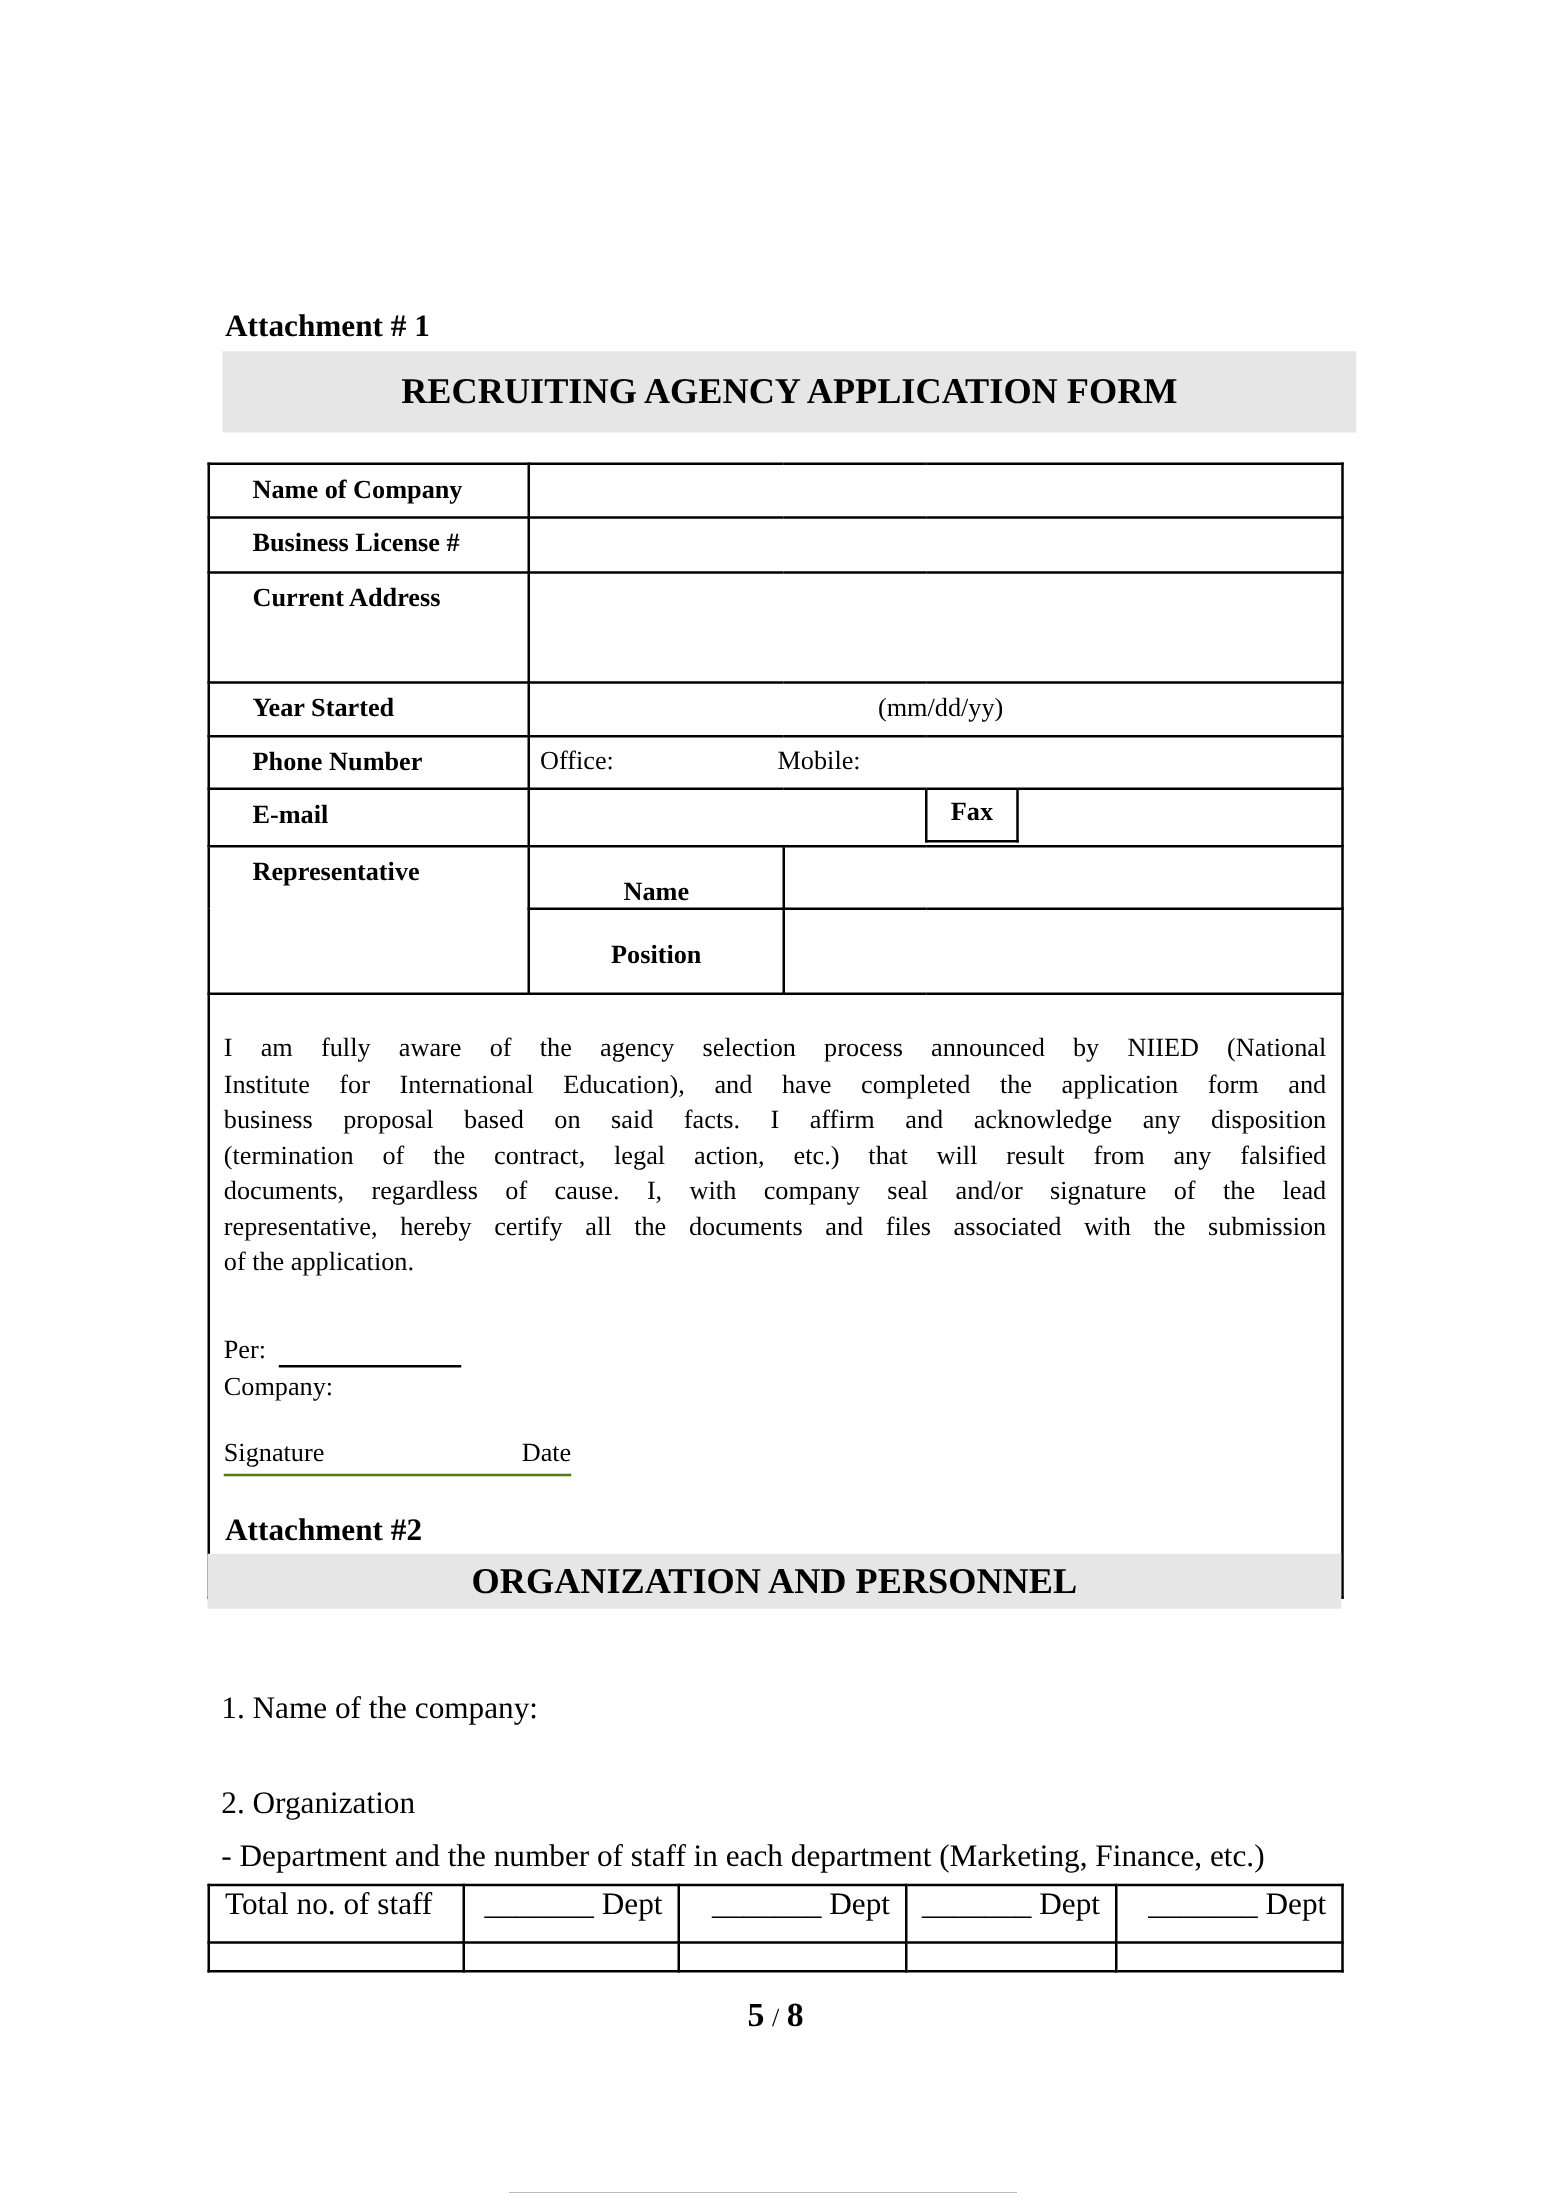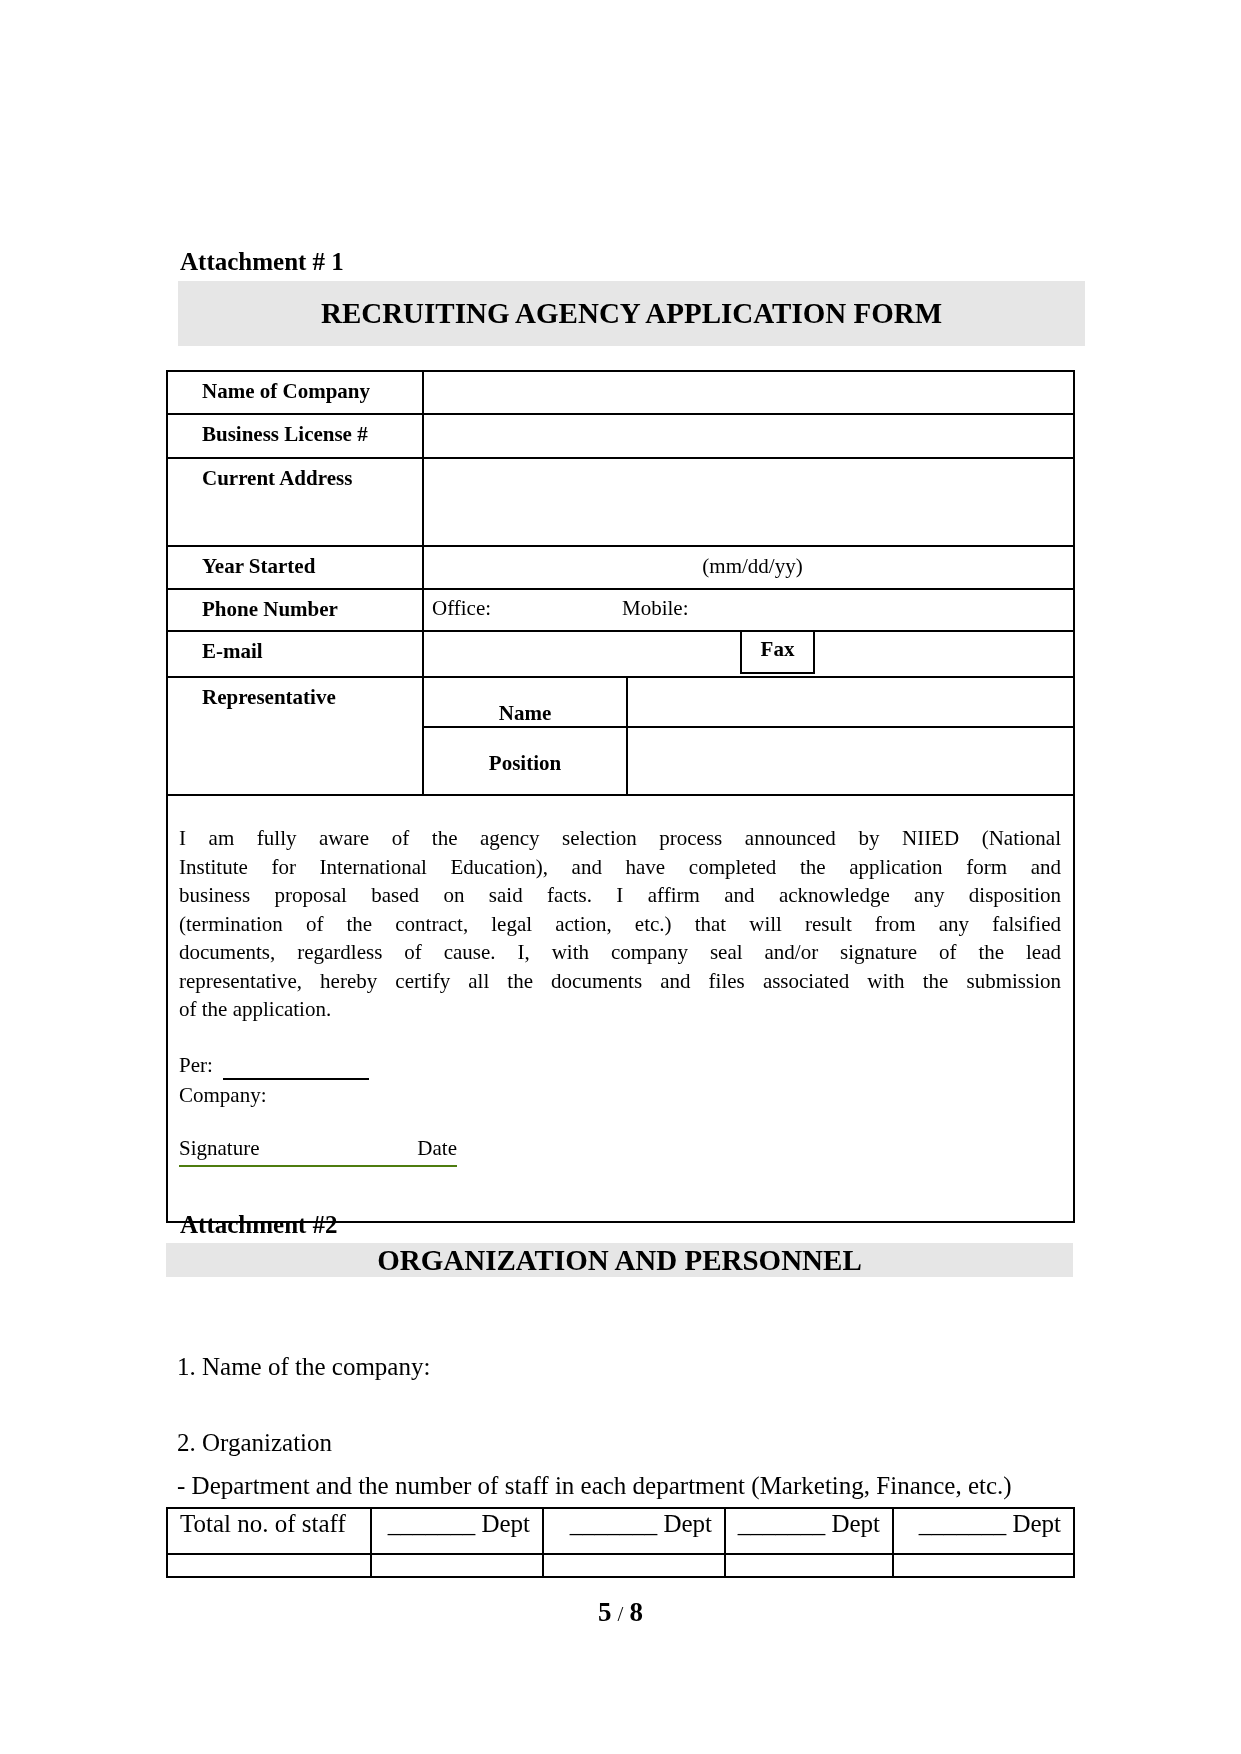--- a/index.html
+++ b/index.html
@@ -21,21 +21,21 @@
   .att2 { top:1210px; }
 
   
   .title-bar {
     left:166px; width:907px;
     background:#e6e6e6;
     display:flex; align-items:center; justify-content:center;
     font-weight:bold; font-size:29px;
   }
   .bar1 { top:281px; height:65px;margin-left:12px; }
-  .bar2 { top:1243px; height:34px; }
+  .bar2 { top:1243px; height:44px; }
 
   
   table { border-collapse:collapse; table-layout:fixed; }
   td { border:2px solid #000; padding:0; vertical-align:top; overflow:hidden; }
   .form-table { left:166px; top:370px; width:907px; font-size:21px; }
   .lbl { font-weight:bold; padding:7px 0 0 34px; }
   .val { padding:6px 0 0 8px; }
   .year-val { text-align:center; padding-top:7px; }
   .phone-val .office { display:inline-block; width:190px; }
   .email-val { position:relative; }
@@ -44,21 +44,21 @@
     width:75px; height:42px; box-sizing:border-box;
     border:2px solid #000; border-top:none;
     text-align:center; font-weight:bold; padding-top:5px;
   }
   .sub-lbl { font-weight:bold; text-align:center; padding-top:23px; }
 
   
   .decl-cell { padding:28px 12px 0 11px; }
   .decl-lines div { line-height:28.5px; min-height:28.5px; }
   .decl-lines div.jline { text-align:justify; text-align-last:justify; }
-  .per-line { margin-top:26px; line-height:30px; }
+  .per-line { margin-top:40px; line-height:30px; }
   .blank-underline {
     display:inline-block; width:146px; height:24px;
     border-bottom:2px solid #000;
     margin-left:10px; vertical-align:bottom;
   }
   .company-line { line-height:30px; }
   .sig-line {
     display:inline-flex; justify-content:space-between;
     width:278px; margin-top:24px; padding-bottom:3px;
     border-bottom:2px solid #4d7c0f; line-height:28px;
@@ -133,21 +133,21 @@
     </tr>
     <tr style="height:43px">
       <td class="lbl" rowspan="2">Representative</td>
       <td class="sub-lbl">Name</td>
       <td colspan="3" class="val"></td>
     </tr>
     <tr style="height:68px">
       <td class="sub-lbl">Position</td>
       <td colspan="3" class="val"></td>
     </tr>
-    <tr style="height:427px">
+    <tr style="height:483px">
       <td colspan="5" class="decl-cell">
         <div class="decl-lines">
               <div class="jline">I am fully aware of the agency selection process announced by NIIED (National</div>
               <div class="jline">Institute for International Education), and have completed the application form and</div>
               <div class="jline">business proposal based on said facts. I affirm and acknowledge any disposition</div>
               <div class="jline">(termination of the contract, legal action, etc.) that will result from any falsified</div>
               <div class="jline">documents, regardless of cause. I, with company seal and/or signature of the lead</div>
               <div class="jline">representative, hereby certify all the documents and files associated with the submission</div>
               <div>of the application.</div>
             </div>

